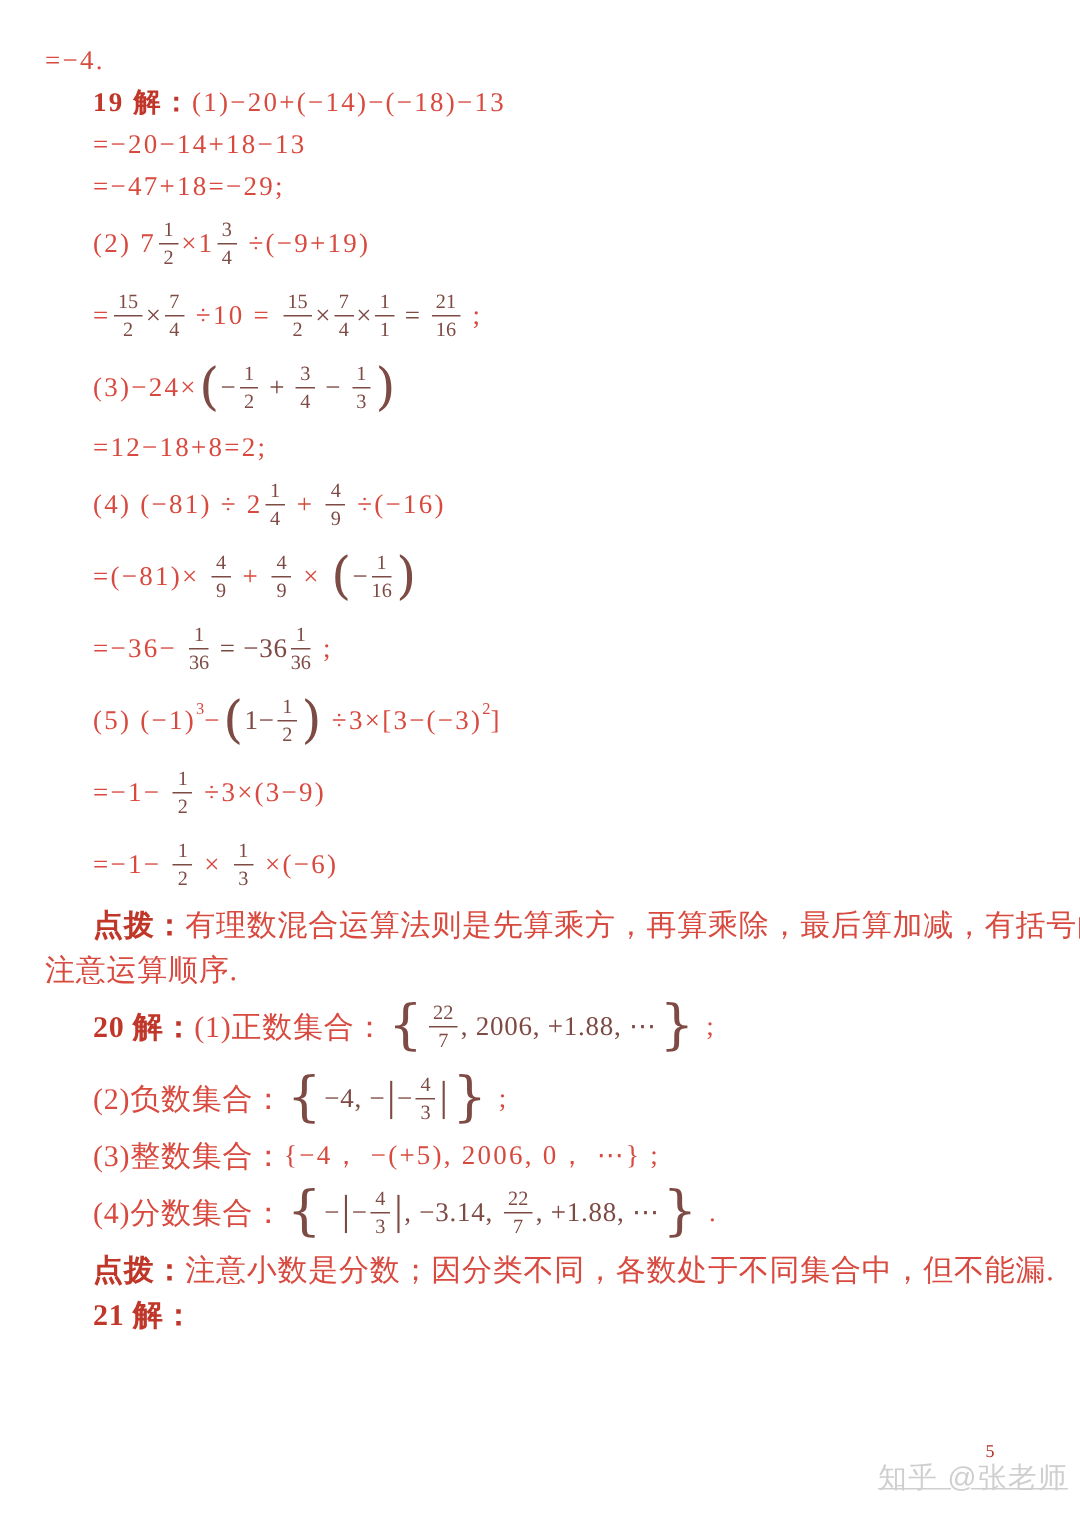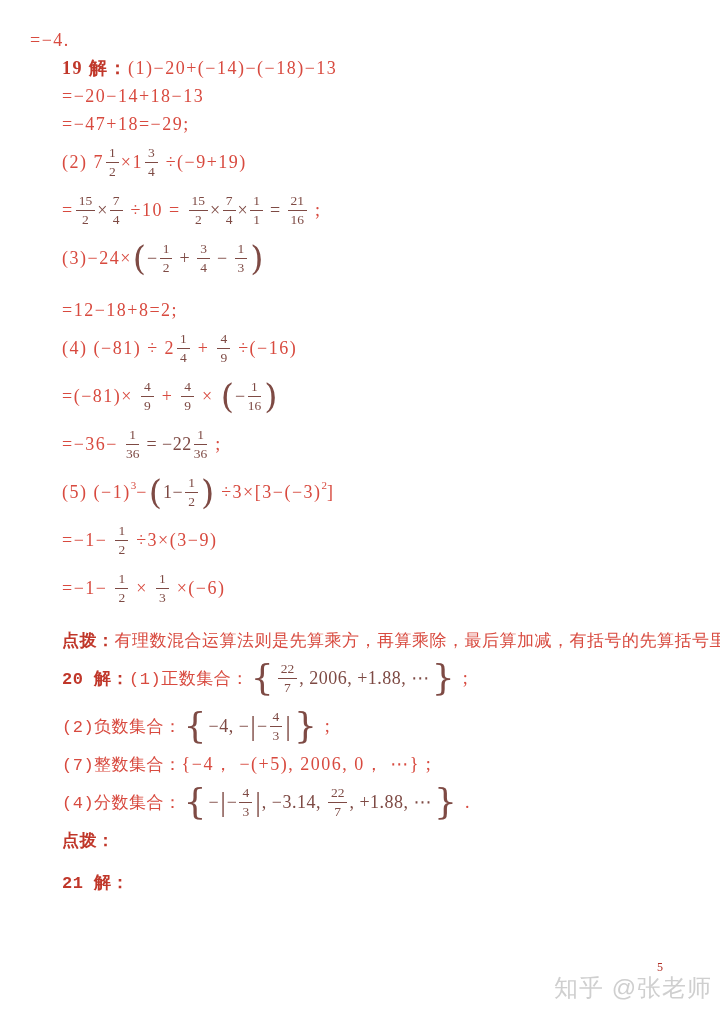--- a/index.html
+++ b/index.html
@@ -4,38 +4,38 @@
 <style>
   html,body{margin:0;padding:0;background:#ffffff;}
   body{width:720px;height:1018px;position:relative;overflow:hidden;
        font-family:"Liberation Serif","DejaVu Serif",serif;}
   .page{position:absolute;inset:0;background:#fff;padding-top:26px;box-sizing:border-box;}
   .line{display:flex;align-items:center;white-space:pre;
         margin-left:62px;margin-right:20px;height:28px;
         font-size:18px;color:#d84a3f;letter-spacing:1.5px;}
   .tall{height:48px;}
   .flush{margin-left:30px;}
-  .zh{font-size:17px;letter-spacing:0.5px;font-family:Liberation Mono, monospace;}
+  .zh{font-size:20px;letter-spacing:0.5px;}
   .r{color:#d84a3f;}
   .k{color:#7e4a44;letter-spacing:0.5px;}
   .bl{color:#c0372a;font-weight:bold;}
-  .mt2{margin-top:14px;} .mt4{margin-top:0;text-align:right;}
+  .mt2{margin-top:2px;} .mt4{margin-top:0;text-align:right;}
   .fr{display:inline-flex;flex-direction:column;align-items:center;
       font-size:13.5px;line-height:1.15;letter-spacing:0;margin:0 2px;}
   .fr .n{display:block;padding:0 3px 1px;border-bottom:1.2px solid currentColor;text-align:center;}
   .fr .d{display:block;padding-top:1px;text-align:center;}
   .big{font-size:34px;font-weight:300;line-height:1;letter-spacing:0;margin:0 1px;
        font-family:"DejaVu Serif",serif;}
   .brace{font-size:36px;font-weight:300;line-height:1;letter-spacing:0;margin:0 2px;
        font-family:"DejaVu Serif",serif;}
   .vbar{font-size:28px;font-weight:200;line-height:1;letter-spacing:0;margin:0 1px;}
   .sup{font-size:11px;letter-spacing:0;transform:translateY(-7px);}
   .pageno{position:absolute;top:960px;right:57px;font-size:12px;color:#b02e24;}
-  .watermark{position:absolute;top:972px;right:8px;font-size:24px;color:#cfcfcf;
-             font-family:"Liberation Sans",sans-serif;letter-spacing:1px;}
+  .watermark{position:absolute;top:972px;right:8px;font-size:19px;color:#cfcfcf;
+             font-family:"Liberation Sans",sans-serif;letter-spacing:1px;text-decoration:underline;}
 </style>
 </head>
 <body>
 
 <div class="page">
 
   <div class="line flush">
     <span class="r">=−4.</span>
   </div>
 
@@ -109,21 +109,21 @@
     <span class="r"> × </span>
     <span class="big k">(</span>
     <span class="k">−</span>
     <span class="fr k"><span class="n">1</span><span class="d">16</span></span>
     <span class="big k">)</span>
   </div>
 
   <div class="line tall">
     <span class="r">=−36− </span>
     <span class="fr k"><span class="n">1</span><span class="d">36</span></span>
-    <span class="k"> = −22</span>
+    <span class="k"> = −36</span>
     <span class="fr k"><span class="n">1</span><span class="d">36</span></span>
     <span class="r"> ;</span>
   </div>
 
   <div class="line tall">
     <span class="r">(5) (−1)</span>
     <span class="sup r">3</span>
     <span class="r">−</span>
     <span class="big k">(</span>
     <span class="k">1−</span>
@@ -147,20 +147,23 @@
     <span class="fr k"><span class="n">1</span><span class="d">3</span></span>
     <span class="r"> ×(−6)</span>
   </div>
 
 
   <div class="line mt2 zh">
     <span class="bl">点拨：</span>
     <span class="r">有理数混合运算法则是先算乘方，再算乘除，最后算加减，有括号的先算括号里的，所以要</span>
   </div>
 
+  <div class="line mt2 zh flush">
+    <span class="r">注意运算顺序.</span>
+  </div>
 
   <div class="line tall">
     <span class="bl zh">20 解：</span>
     <span class="r zh">(1)正数集合：</span>
     <span class="brace k">{</span>
     <span class="fr k"><span class="n">22</span><span class="d">7</span></span>
     <span class="k">, 2006, +1.88, ⋯</span>
     <span class="brace k">}</span>
     <span class="r"> ;</span>
   </div>
@@ -171,41 +174,42 @@
     <span class="k">−4, −</span>
     <span class="vbar k">|</span>
     <span class="k">−</span>
     <span class="fr k"><span class="n">4</span><span class="d">3</span></span>
     <span class="vbar k">|</span>
     <span class="brace k">}</span>
     <span class="r"> ;</span>
   </div>
 
   <div class="line">
-    <span class="r zh">(7)整数集合：</span>
+    <span class="r zh">(3)整数集合：</span>
     <span class="r">{−4， −(+5), 2006, 0， ⋯} ;</span>
   </div>
 
   <div class="line tall">
     <span class="r zh">(4)分数集合：</span>
     <span class="brace k">{</span>
     <span class="k">−</span>
     <span class="vbar k">|</span>
     <span class="k">−</span>
     <span class="fr k"><span class="n">4</span><span class="d">3</span></span>
     <span class="vbar k">|</span>
     <span class="k">, −3.14, </span>
     <span class="fr k"><span class="n">22</span><span class="d">7</span></span>
     <span class="k">, +1.88, ⋯</span>
     <span class="brace k">}</span>
     <span class="r"> .</span>
   </div>
 
   <div class="line mt4 zh">
     <span class="bl">点拨：</span>
+    <span class="r">注意小数是分数；因分类不同，各数处于不同集合中，但不能漏.</span>
   </div>
 
   <div class="line mt2 zh">
     <span class="bl">21 解：</span>
   </div>
 
   <div class="pageno">5</div>
   <div class="watermark">知乎 @张老师</div>
 
 </div>

